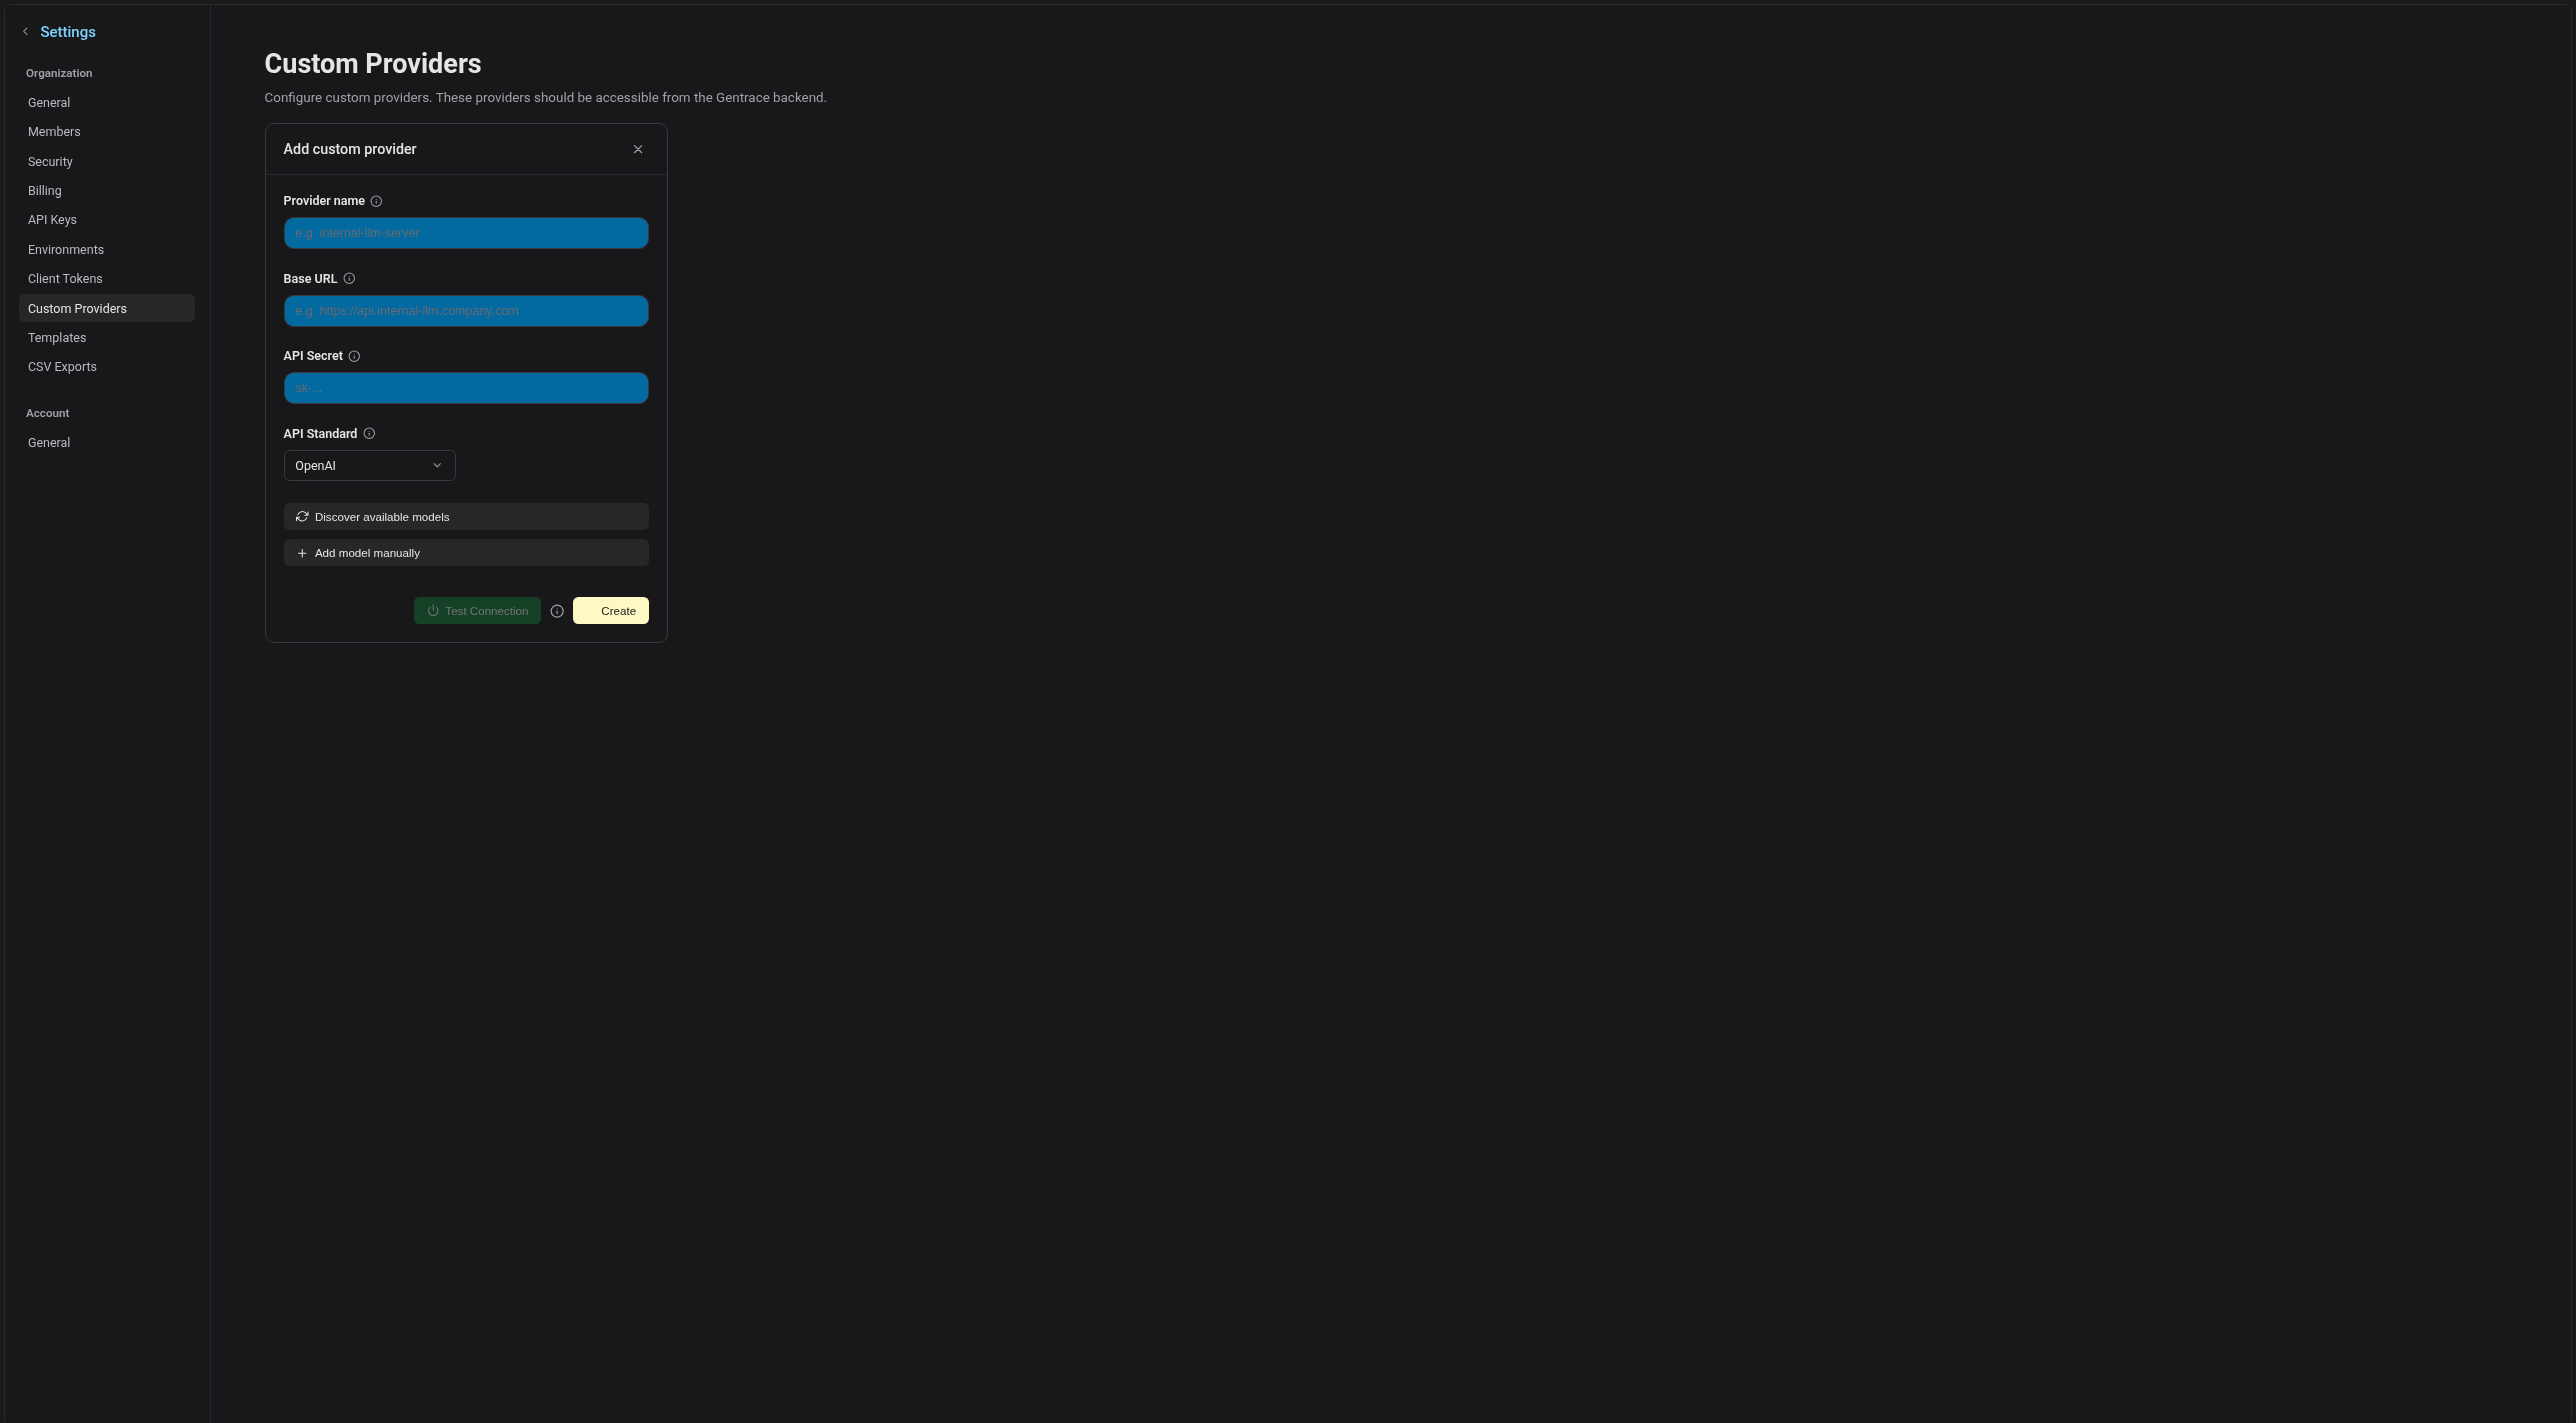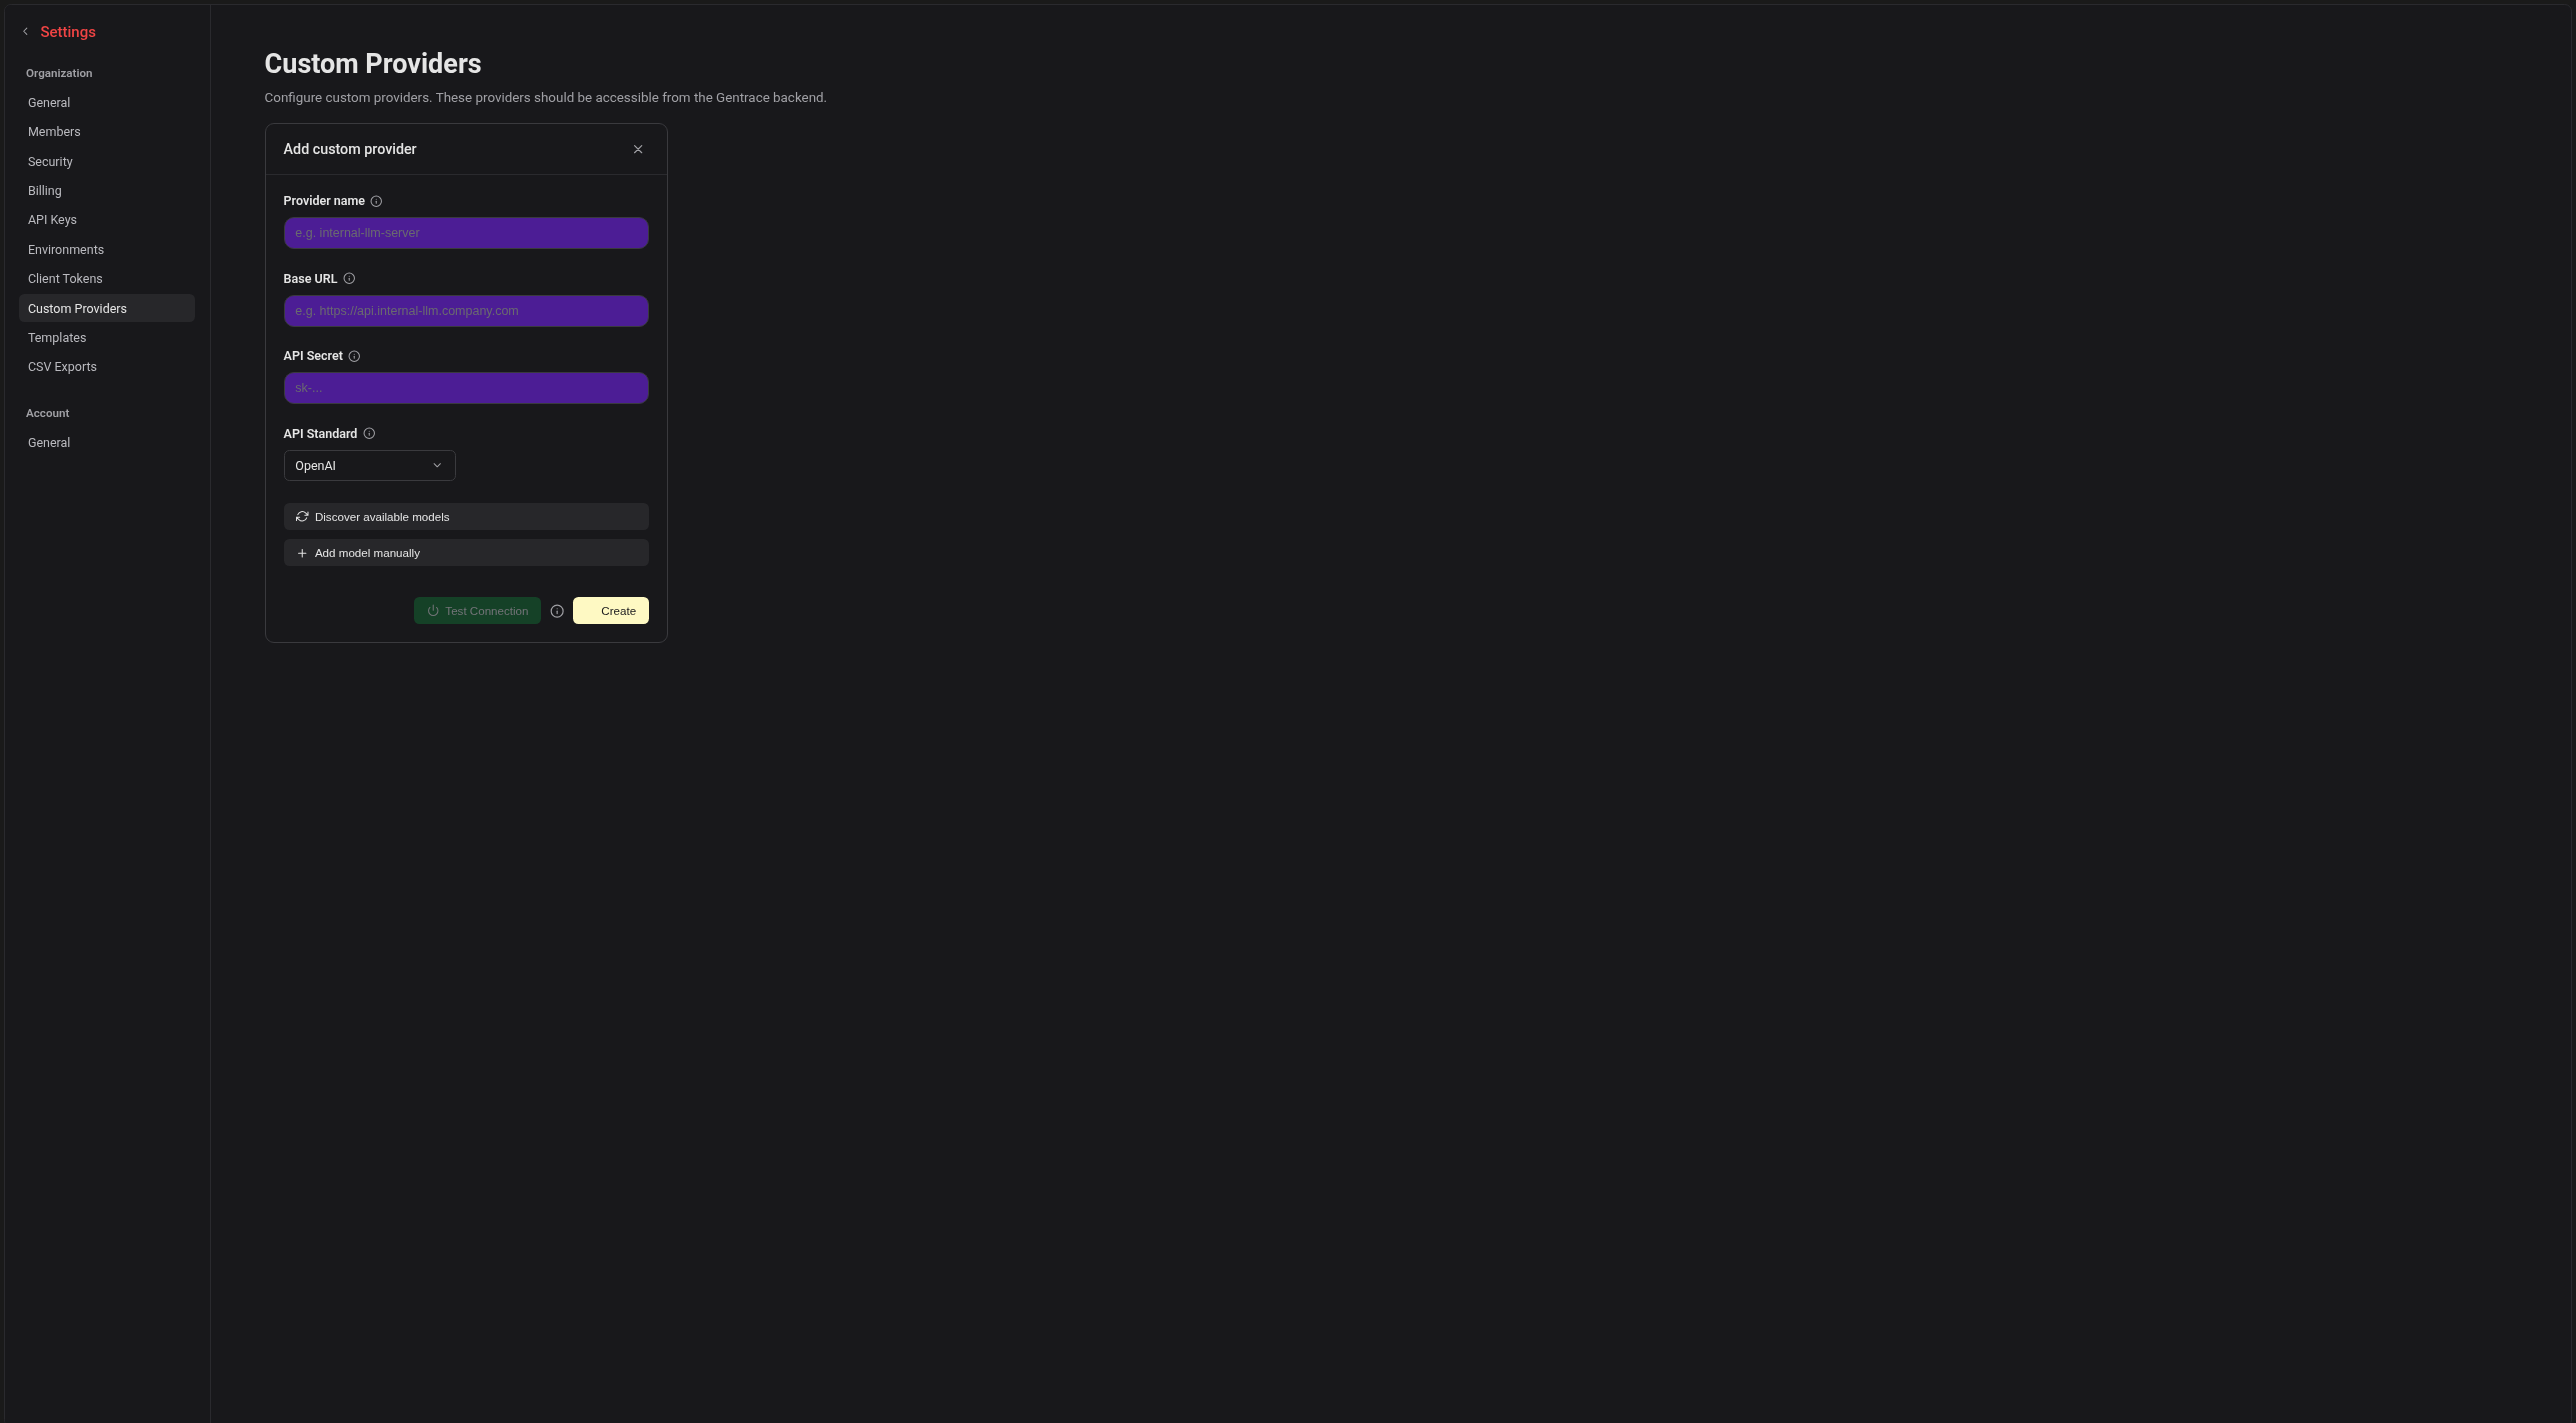--- a/index.html
+++ b/index.html
@@ -43,21 +43,21 @@
 
     .sidebar-header svg {
       width: 12.5px;
       height: 12.5px;
       fill: #a0a0a5;
     }
 
     .sidebar-title {
       font-size: 15px;
       font-weight: 500;
-      color: #ef4444;
+      color: #7dd3fc;
     }
 
     .sidebar-section-label {
       font-size: 11.6px;
       font-weight: 600;
       color: #a0a0a5;
       margin-bottom: 9px;
       padding: 0 7.2px;
     }
 
@@ -161,21 +161,21 @@
     .info-icon {
       width: 12.5px;
       height: 12.5px;
       stroke: #a0a0a5;
       fill: none;
     }
 
     .form-input {
       width: 100%;
       padding: 8px 10.7px;
-      background: #4c1d95;
+      background: #0369a1;
       border: 0.9px solid #3a3a3e;
       border-radius: 10px;
       color: #e5e5e5;
       font-size: 12.5px;
       outline: none;
     }
 
     .form-input::placeholder {
       color: #6a6a6f;
     }

